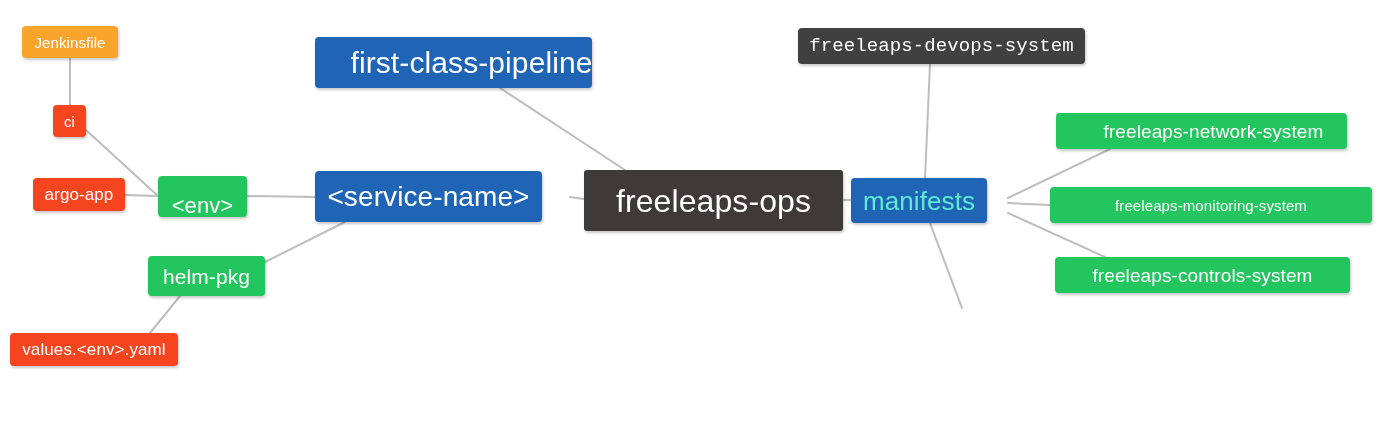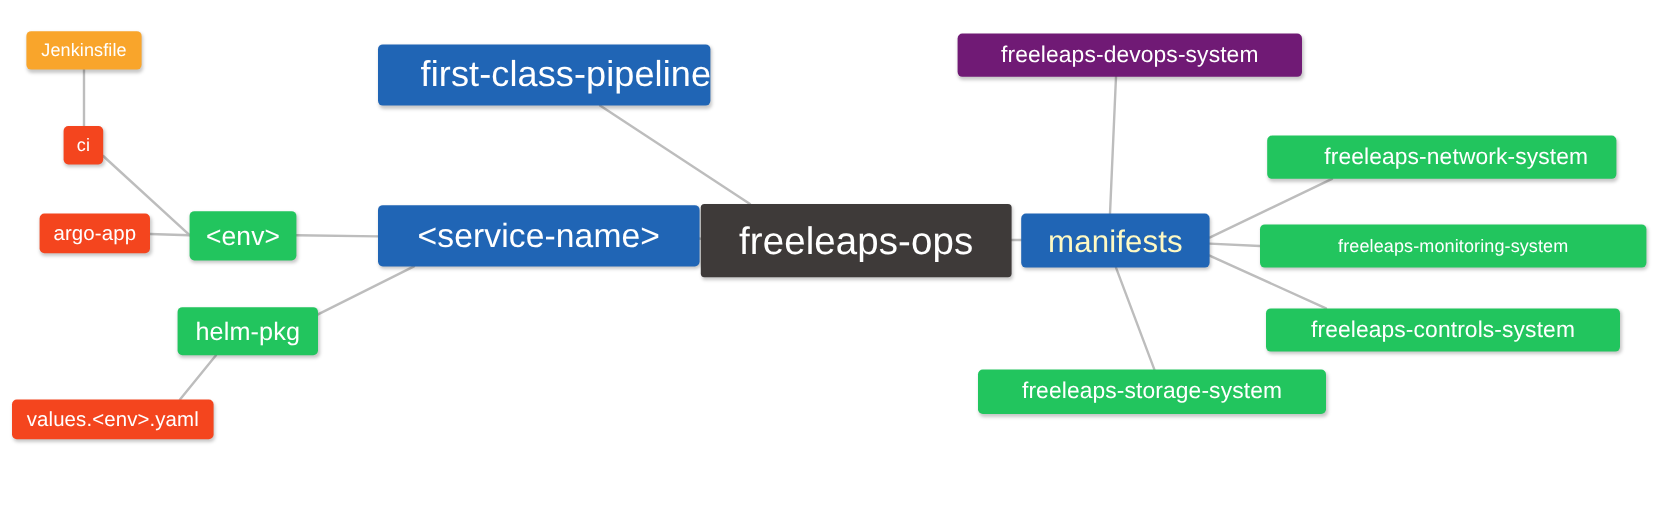--- a/index.html
+++ b/index.html
@@ -65,49 +65,46 @@
     </svg>
 <div class="node" style="left: 22px; top: 26px; width: 96px; height: 32px; background: rgb(249, 165, 43); color: rgb(255, 255, 255); font-size: 15px;">
       <span>Jenkinsfile</span>
     </div>
     <div class="node" style="left: 53px; top: 105px; width: 33px; height: 32px; background: rgb(244, 69, 30); color: rgb(255, 255, 255); font-size: 15px;">
       <span>ci</span>
     </div>
     <div class="node" style="left: 33px; top: 178px; width: 92px; height: 33px; background: rgb(244, 69, 30); color: rgb(255, 255, 255); font-size: 17px;">
       <span>argo-app</span>
     </div>
-    <div class="node" style="left: 158px; top: 176px; width: 89px; height: 41px; background: rgb(34, 197, 94); color: rgb(255, 255, 255); font-size: 22px;">
+    <div class="node" style="left: 158px; top: 176px; width: 89px; height: 41px; background: rgb(34, 197, 94); color: rgb(255, 255, 255); font-size: 22px; align-items: flex-end;">
       <span>&lt;env&gt;</span>
     </div>
     <div class="node" style="left: 148px; top: 256px; width: 117px; height: 40px; background: rgb(34, 197, 94); color: rgb(255, 255, 255); font-size: 21px;">
       <span>helm-pkg</span>
     </div>
     <div class="node" style="left: 10px; top: 333px; width: 168px; height: 33px; background: rgb(244, 69, 30); color: rgb(255, 255, 255); font-size: 17px;">
       <span>values.&lt;env&gt;.yaml</span>
     </div>
     <div class="node" style="left: 315px; top: 37px; width: 277px; height: 51px; background: rgb(32, 101, 181); color: rgb(255, 255, 255); font-size: 30px; padding-left: 36px;">
       <span>first-class-pipeline</span>
     </div>
-    <div class="node" style="left: 315px; top: 171px; width: 268px; height: 51px; background: rgb(32, 101, 181); color: rgb(255, 255, 255); font-size: 28px;">
+    <div class="node" style="left: 315px; top: 171px; width: 227px; height: 51px; background: rgb(32, 101, 181); color: rgb(255, 255, 255); font-size: 28px;">
       <span>&lt;service-name&gt;</span>
     </div>
     <div class="node root" style="left: 584px; top: 170px; width: 259px; height: 61px; background: rgb(62, 58, 57); color: rgb(255, 255, 255); font-size: 32px;">
       <span>freeleaps-ops</span>
     </div>
-    <div class="node" style="left: 851px; top: 178px; width: 157px; height: 45px; background: rgb(32, 101, 181); color: #fef9c3; font-size: 26px;">
+    <div class="node" style="left: 851px; top: 178px; width: 136px; height: 45px; background: rgb(32, 101, 181); color: #5eead4; font-size: 26px;">
       <span>manifests</span>
     </div>
-    <div class="node" style="left: 798px; top: 28px; width: 287px; height: 36px; background: #701a75; color: rgb(255, 255, 255); font-size: 19px;">
+    <div class="node" style="left: 798px; top: 28px; width: 287px; height: 36px; background: #404040; color: rgb(255, 255, 255); font-size: 19px; font-family: Liberation Mono, monospace;">
       <span>freeleaps-devops-system</span>
     </div>
     <div class="node" style="left: 1056px; top: 113px; width: 291px; height: 36px; background: rgb(34, 197, 94); color: rgb(255, 255, 255); font-size: 19px; padding-left: 24px;">
       <span>freeleaps-network-system</span>
     </div>
     <div class="node" style="left: 1050px; top: 187px; width: 322px; height: 36px; background: rgb(34, 197, 94); color: rgb(255, 255, 255); font-size: 15px;">
       <span>freeleaps-monitoring-system</span>
     </div>
     <div class="node" style="left: 1055px; top: 257px; width: 295px; height: 36px; background: rgb(34, 197, 94); color: rgb(255, 255, 255); font-size: 19px;">
       <span>freeleaps-controls-system</span>
     </div>
-    <div class="node" style="left: 815px; top: 308px; width: 290px; height: 37px; background: rgb(34, 197, 94); color: rgb(255, 255, 255); font-size: 19px;">
-      <span>freeleaps-storage-system</span>
-    </div>
   </div>
 
 </body></html>

